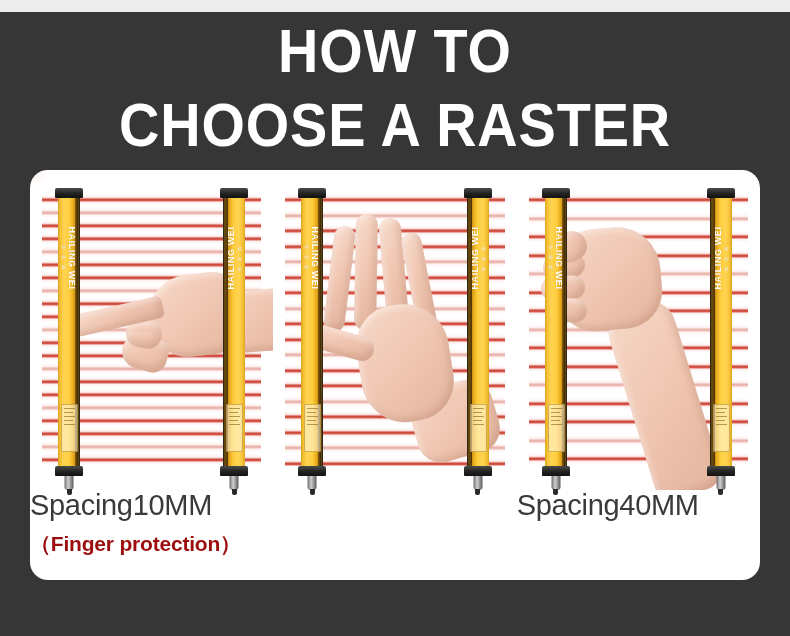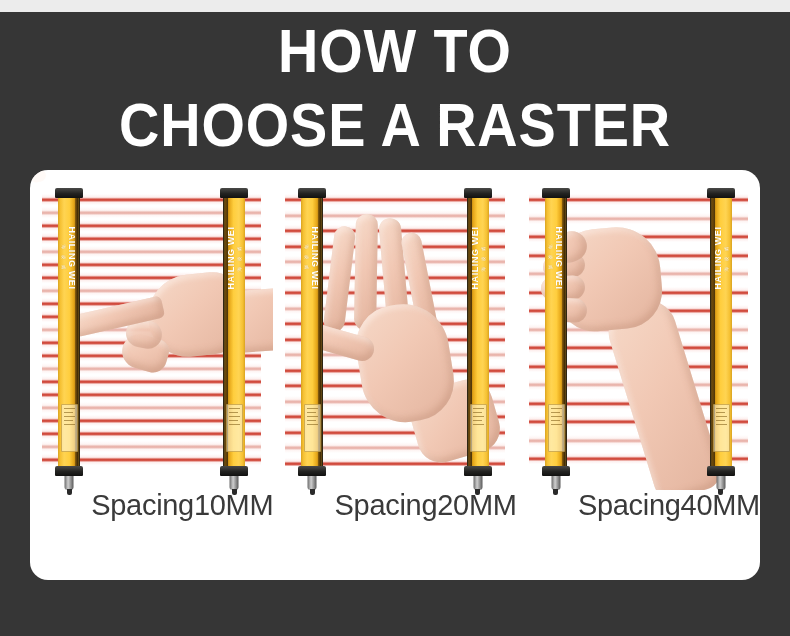--- a/index.html
+++ b/index.html
@@ -327,21 +327,21 @@
     border-radius: 30px 30px 18px 18px;
     transform: rotate(-17deg);
   }
 
   
   .caption {
     position: absolute;
     left: 0;
     top: 316px;
     width: 100%;
-    text-align: right;
+    text-align: left;
   }
   .caption .spacing {
     display: block;
     font-family: "Liberation Sans", sans-serif;
     font-size: 29px;
     line-height: 38px;
     color: #3a3a3a;
     letter-spacing: -0.3px;
   }
   .caption .protection {
@@ -440,20 +440,21 @@
               <span class="ln s"></span>
               <span class="ln"></span>
             </div>
           </div>
           <div class="cap bottom"></div>
           <div class="connector"></div>
         </div>
 
         <div class="caption">
           <span class="spacing">Spacing10MM</span>
+          <span class="protection">（Finger protection）</span>
         </div>
       </div>
 
       <div class="panel">
         <div class="beams" id="beams-1">
             <div class="beam" style="top: 0px;"></div>
             <div class="beam faint" style="top: 15.5px;"></div>
             <div class="beam" style="top: 31px;"></div>
             <div class="beam" style="top: 46.5px;"></div>
             <div class="beam faint" style="top: 62px;"></div>
@@ -516,21 +517,20 @@
               <span class="ln"></span>
               <span class="ln s"></span>
               <span class="ln"></span>
             </div>
           </div>
           <div class="cap bottom"></div>
           <div class="connector"></div>
         </div>
 
         <div class="caption">
-          <span class="spacing">Spacing20MM</span>
         </div>
       </div>
 
       <div class="panel">
         <div class="beams" id="beams-2">
             <div class="beam" style="top: 0px;"></div>
             <div class="beam faint" style="top: 18.5px;"></div>
             <div class="beam" style="top: 37px;"></div>
             <div class="beam" style="top: 55.5px;"></div>
             <div class="beam faint" style="top: 74px;"></div>

